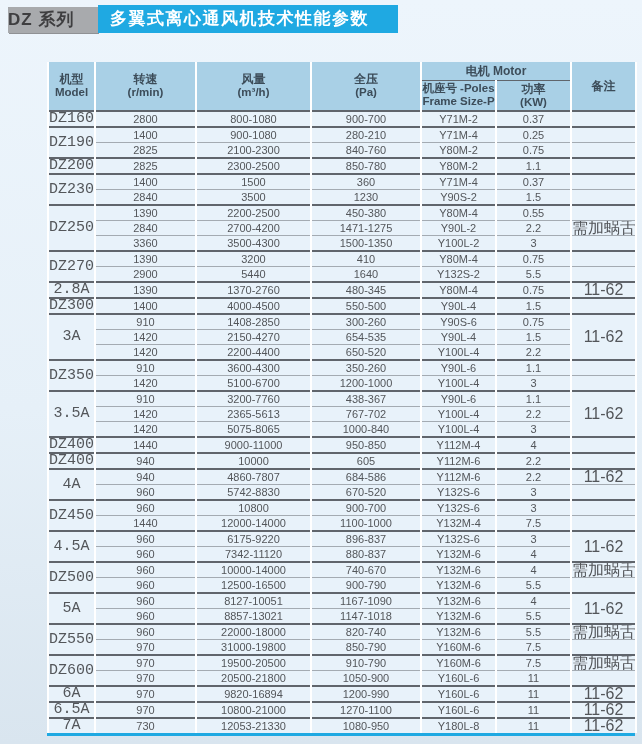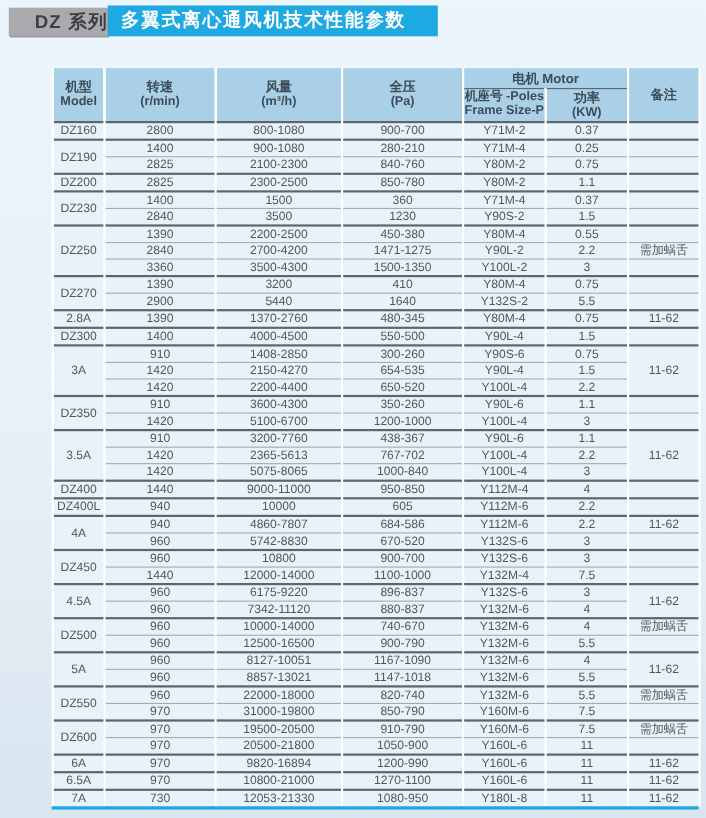--- a/index.html
+++ b/index.html
@@ -6,21 +6,21 @@
   html,body { background:#dfeaf3; }
   .page {
     position:relative; width:642px; height:744px; overflow:hidden;
     background:linear-gradient(180deg,#edf5fc 0%,#e6f0f8 55%,#d9e5ef 100%);
     font-family:"Liberation Sans","DejaVu Sans",sans-serif;
   }
   .title-bar { position:absolute; left:0; top:0; width:642px; height:40px; }
   .badge-gray {
     position:absolute; left:8px; top:7px; width:90px; height:26px;
     background:#a8aaad; color:#3e3e40; font-size:17px; font-weight:bold;
-    text-align:right; line-height:26px; letter-spacing:1px;
+    text-align:left; line-height:26px; letter-spacing:1px;
     box-shadow:1px 1px 0 #8f9194;
   }
   .badge-cyan {
     position:absolute; left:98px; top:5px; height:28px; min-width:300px;
     background:#1fa9e2; color:#ffffff; font-size:17px; font-weight:bold;
     line-height:28px; padding:0 6px 0 12px; letter-spacing:1.5px;
   }
   .table-wrap { position:absolute; left:47px; top:62px; width:516px; }
   table { width:588px; border-collapse:collapse; table-layout:fixed; }
   th, td {
@@ -34,22 +34,22 @@
   thead tr.h1 th { height:18px; }
   thead tr.h2 th { height:28px; }
   th.motor-header { border-bottom:1px solid #60656c; }
   .th-sub { font-size:11.5px; }
   tbody td {
     background:#e8f2fa; color:#53565a; font-size:11px;
     height:14.7px; line-height:14px; padding:0;
   }
   tbody tr.group-start td { border-top:2px solid #60656c; }
   tbody tr.group-mid td { border-top:1px solid #a4abb2; }
-  td.model-cell { font-size:11px; }
-  td.remark-cell { font-size:11px;margin-left:48px; }
+  td.model-cell { font-size:15px;font-family:Liberation Mono, monospace; }
+  td.remark-cell { font-size:16px;margin-left:48px; }
   .table-underline { height:3px; background:#1fa9e2; width:588px; }
 </style>
 </head>
 <body>
 
 <div class="page">
 
   <div class="title-bar">
     <span class="badge-gray">DZ 系列</span>
     <span class="badge-cyan">多翼式离心通风机技术性能参数</span>

